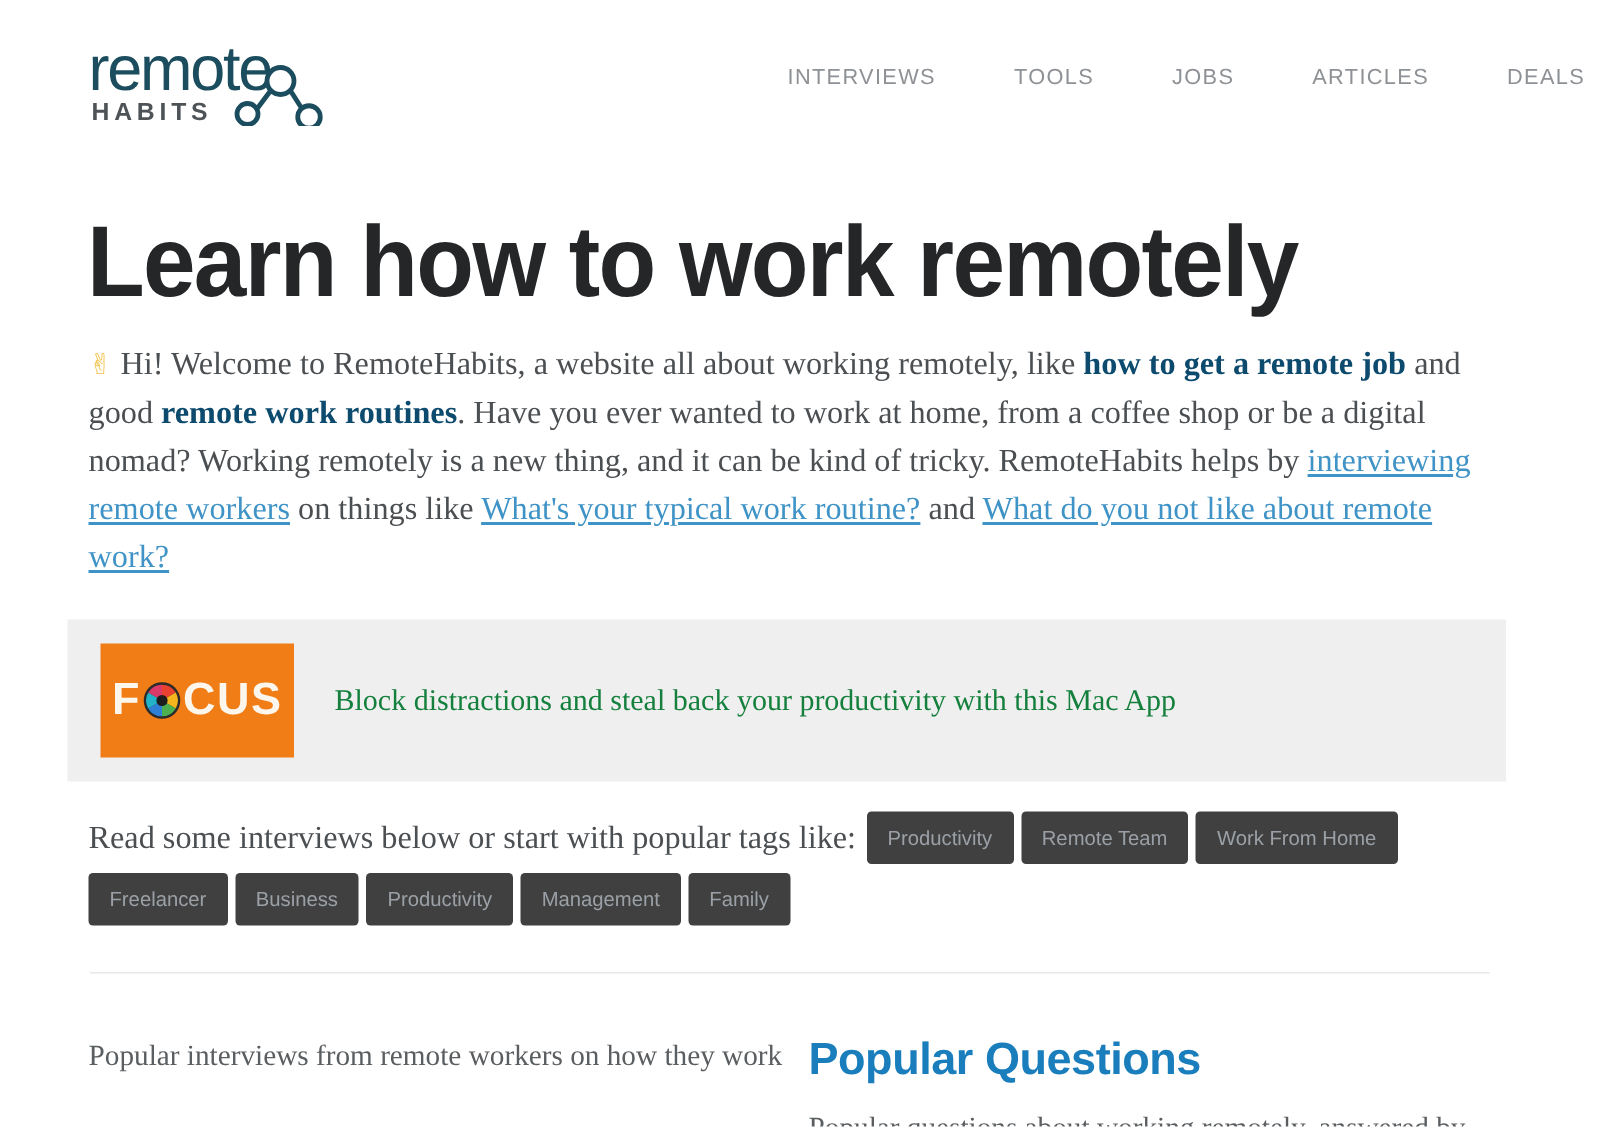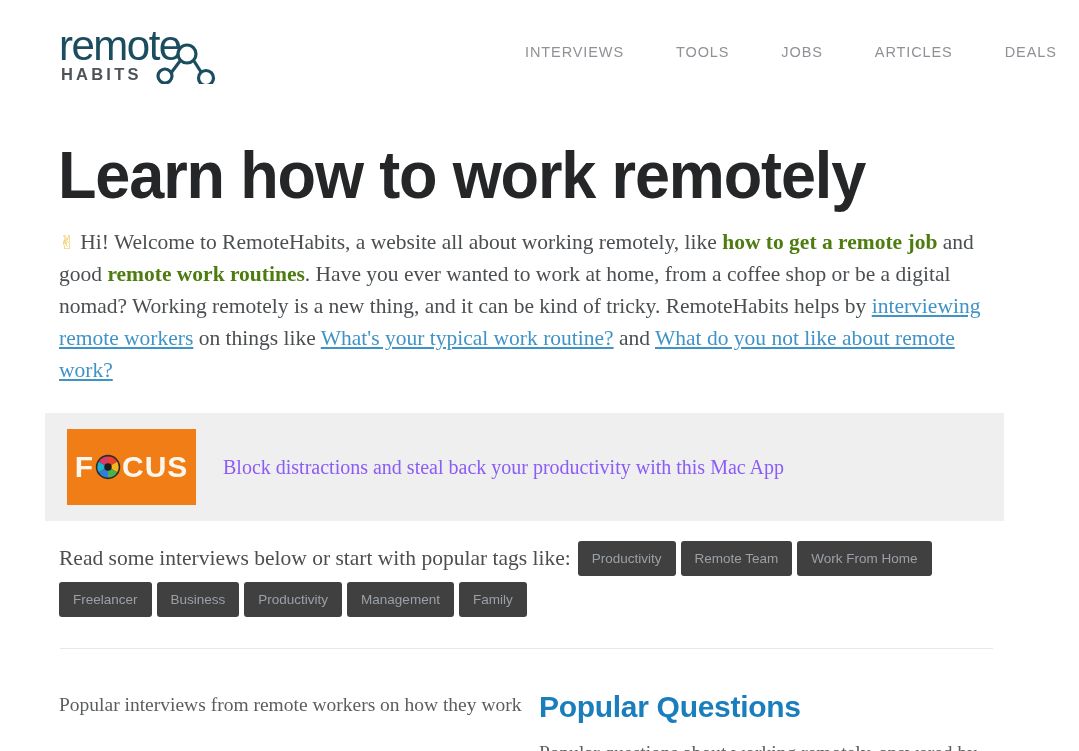--- a/index.html
+++ b/index.html
@@ -79,21 +79,21 @@
     font-family: "Liberation Serif", serif;
     font-size: 21.5px;
     line-height: 32px;
     color: #4b4f52;
   }
   .intro .emoji {
     font-family: "DejaVu Sans", sans-serif;
     color: #f2c14a;
     font-size: 19px;
   }
-  .intro b { font-weight: 700; color: #4d7c0f; }
+  .intro b { font-weight: 700; color: #0c4a6e; }
   .intro a {
     color: #3f93c6;
     text-decoration: underline;
     text-underline-offset: 2px;
   }
 
   
   .ad-banner {
     position: absolute;
     left: 45px; top: 413px;
@@ -139,21 +139,21 @@
     font-size: 22.5px;
     letter-spacing: -0.2px;
     color: #1a7ebc;
     text-decoration: none;
     margin-bottom: 7px;
     display: block;
   }
   .ad-desc {
     font-family: "Liberation Serif", serif;
     font-size: 20px;
-    color: #8b5cf6;
+    color: #15803d;
   }
 
   
   .tags-section {
     position: absolute;
     left: 59px; top: 538px;
     width: 935px;
     display: flex;
     flex-wrap: wrap;
     align-items: center;

